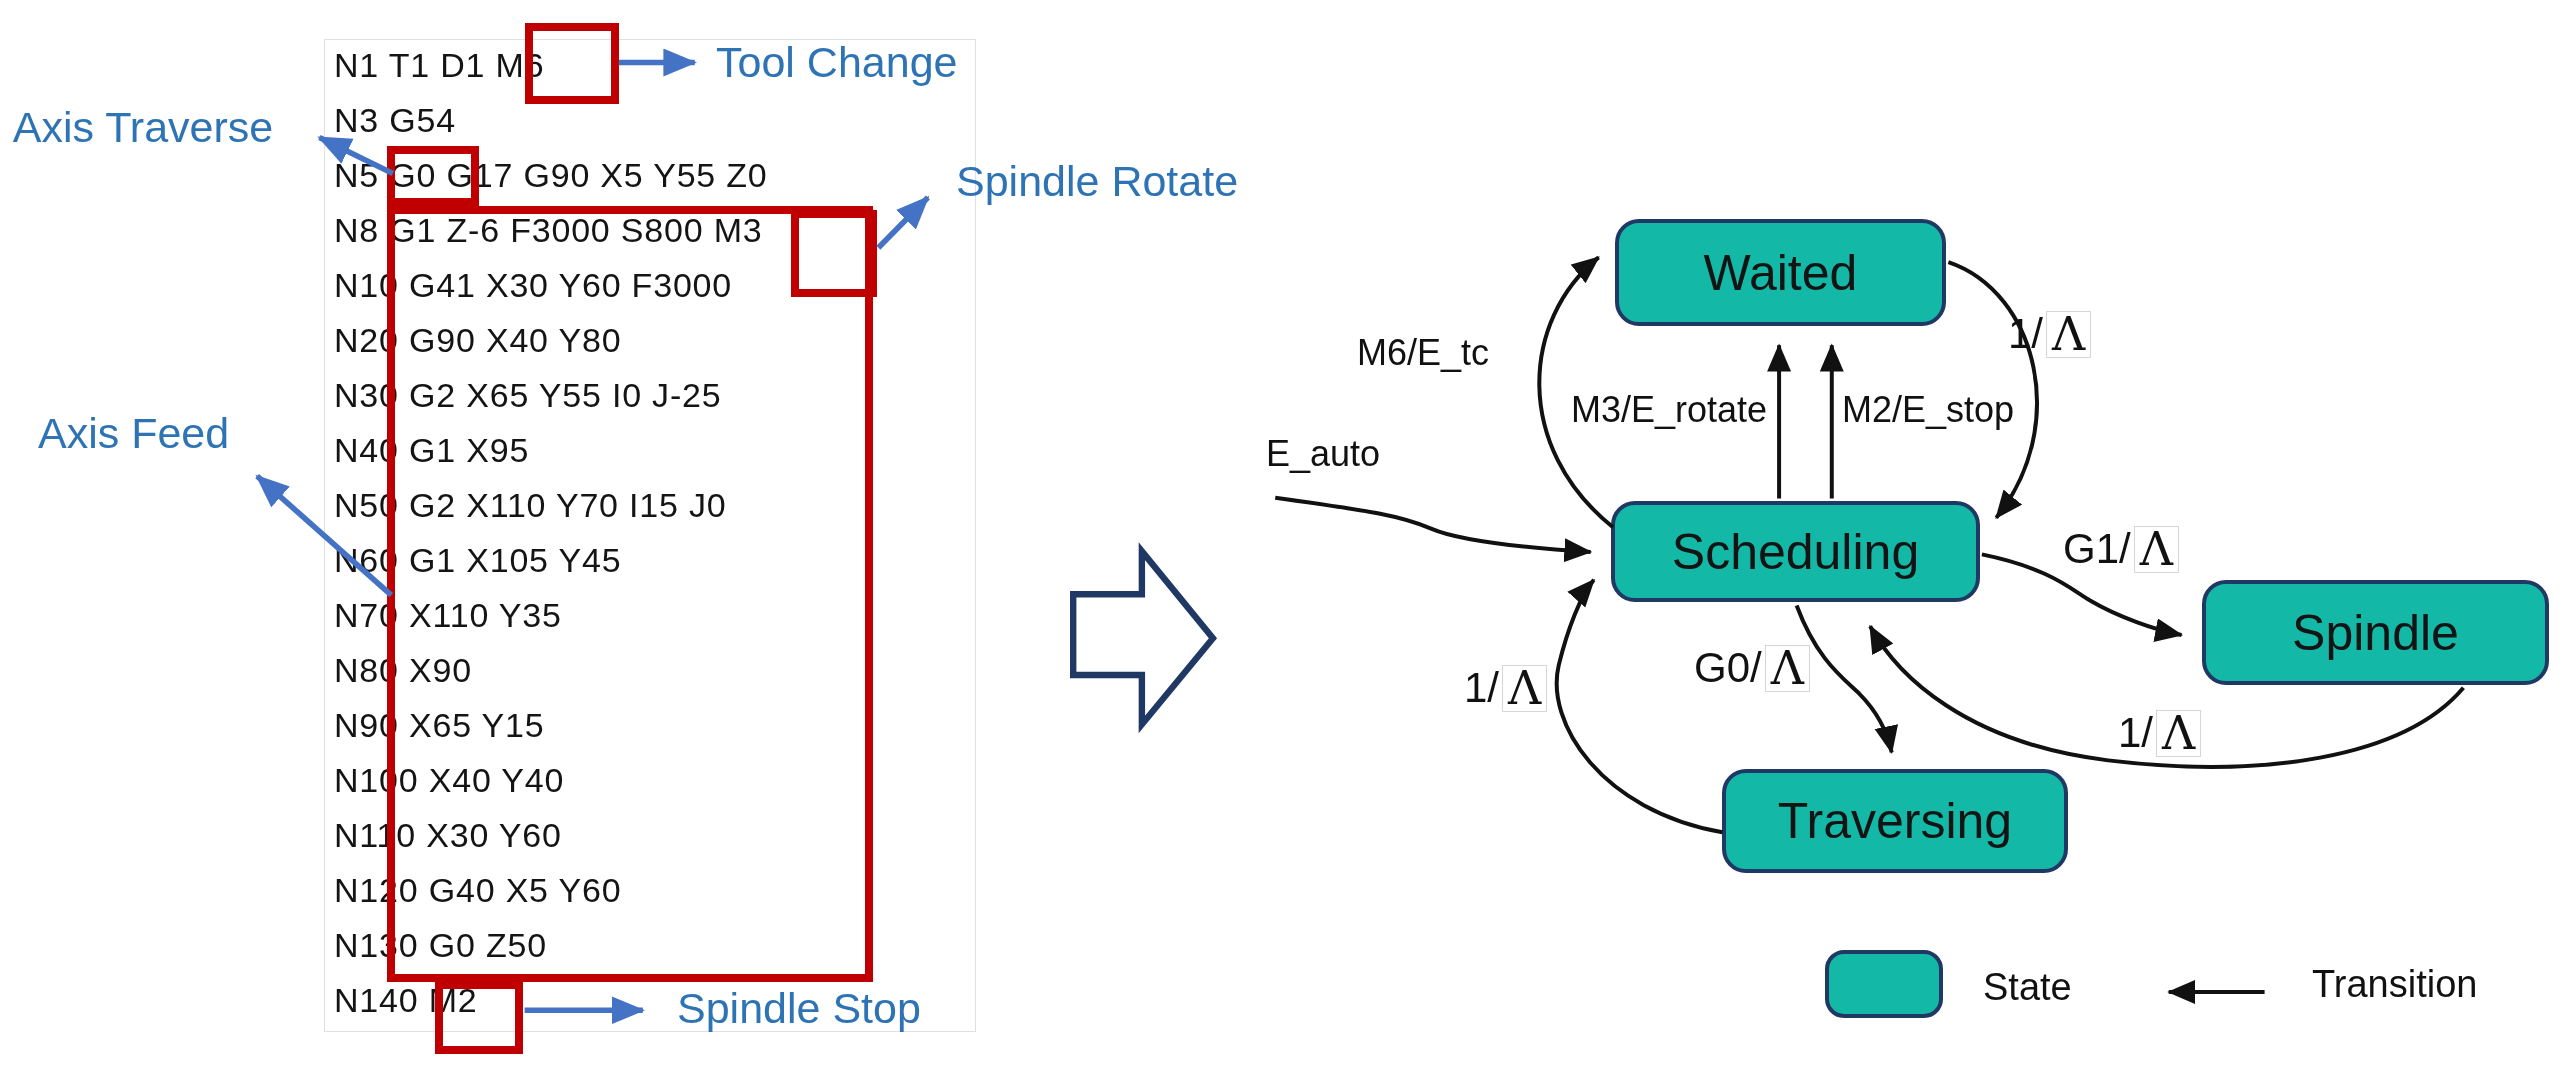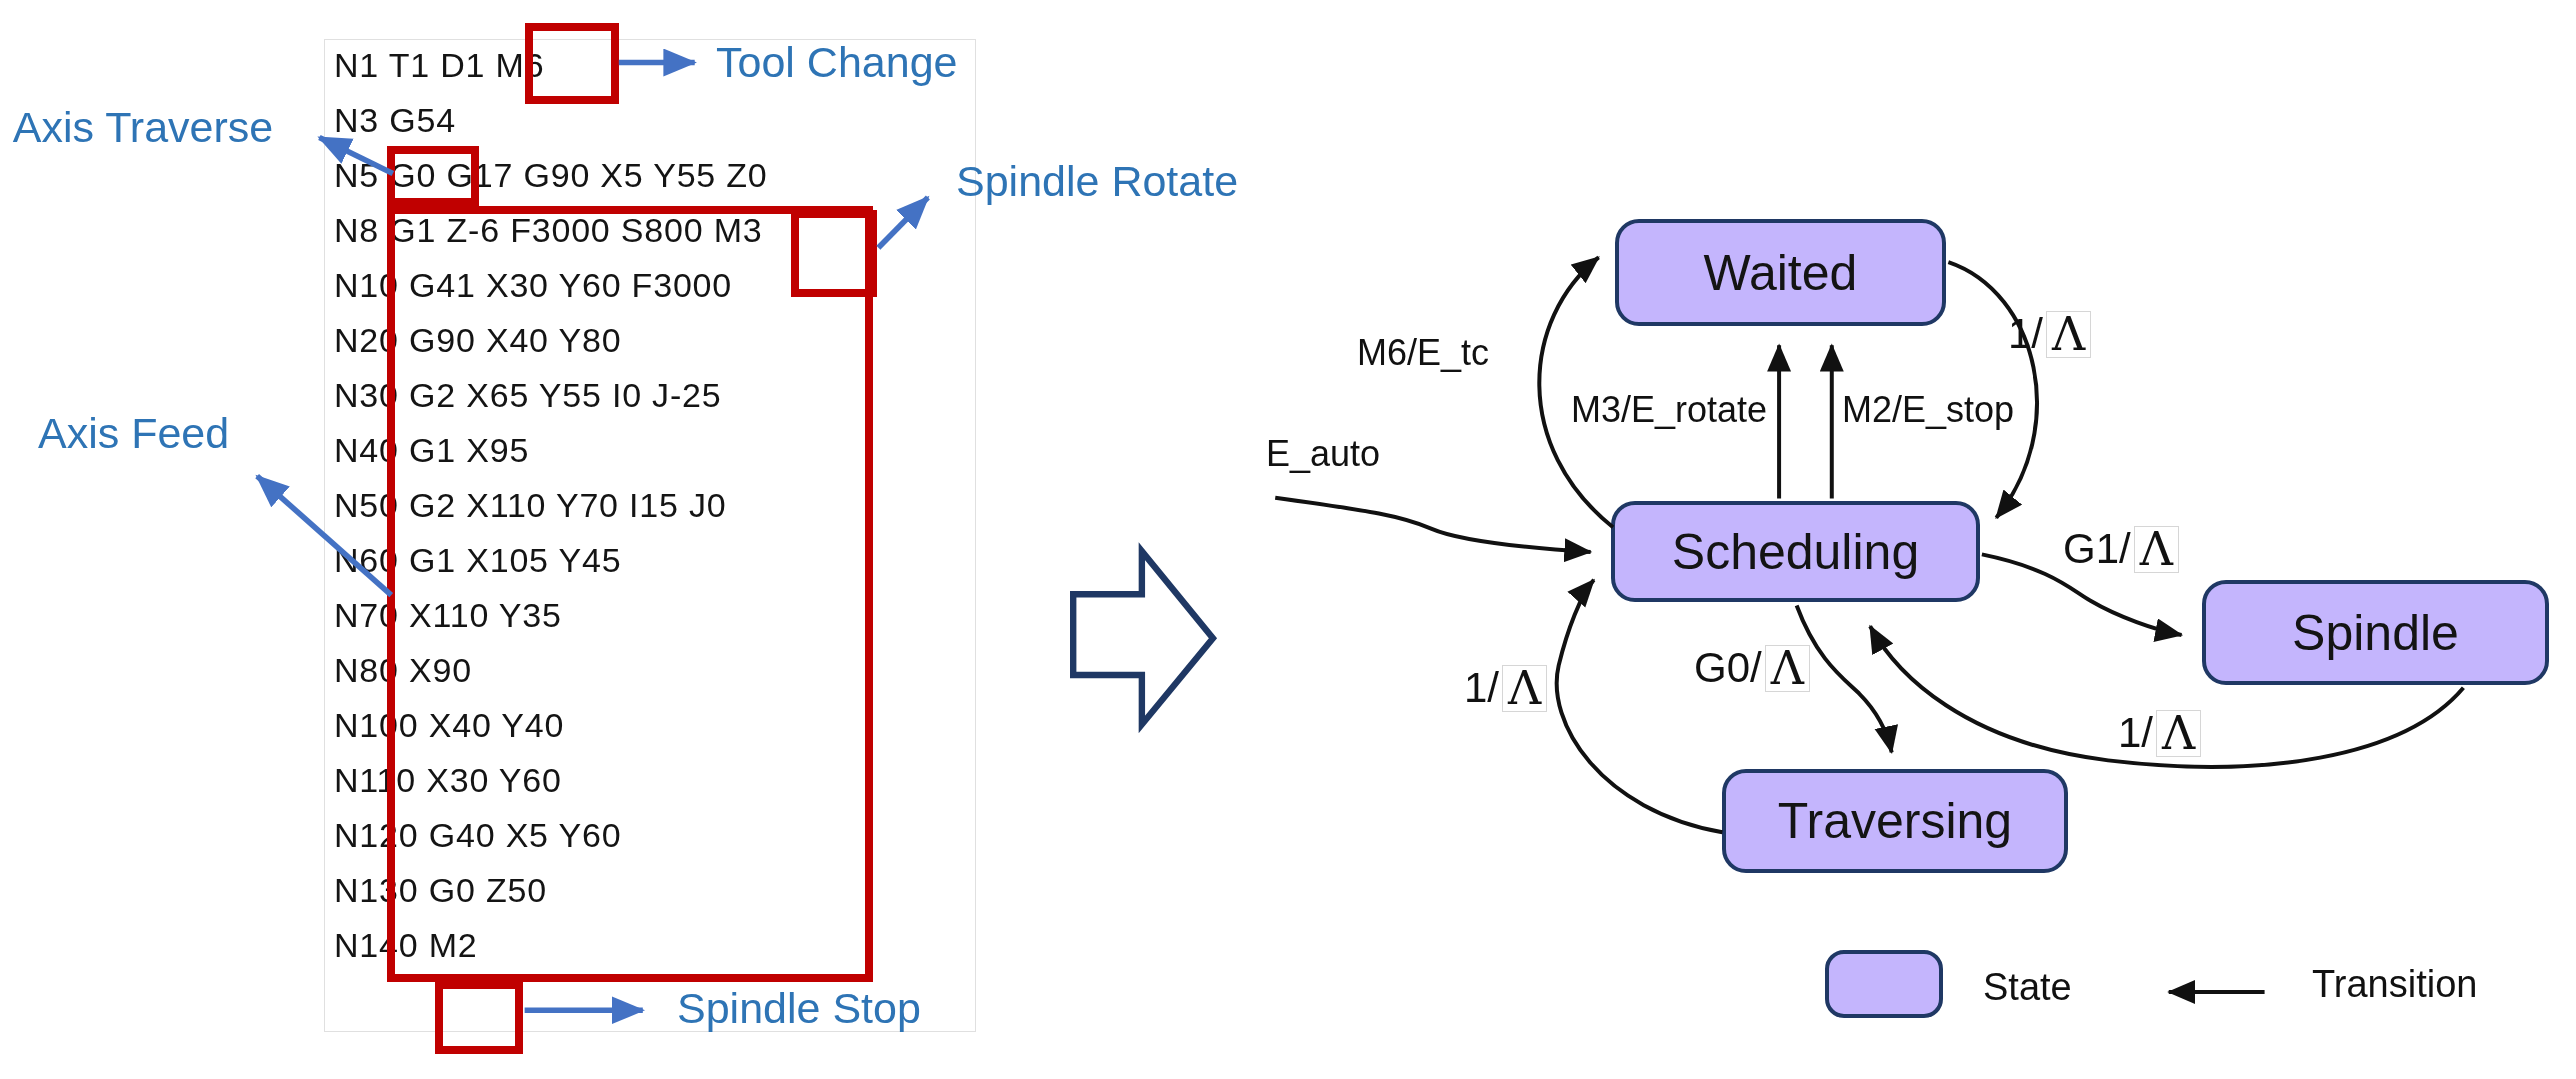--- a/index.html
+++ b/index.html
@@ -7,21 +7,21 @@
   .abs{position:absolute;}
   
   #gcode-panel{left:324px;top:39px;width:652px;height:993px;background:#ffffff;border:1.6px solid #e0e0e0;box-sizing:border-box;}
   #gcode-lines{left:334px;top:38px;width:623px;}
   .gl{height:55px;display:flex;align-items:center;font-size:34px;letter-spacing:0.8px;color:#141414;white-space:pre;}
   
   .redbox{position:absolute;border:8.8px solid #C00000;box-sizing:border-box;background:transparent;}
   
   .bluelab{position:absolute;color:#2E74B5;font-size:43px;white-space:nowrap;display:flex;align-items:center;height:51px;}
   
-  .state{position:absolute;border:4px solid #1F3864;border-radius:24px;background:#c4b5fd;box-sizing:border-box;
+  .state{position:absolute;border:4px solid #1F3864;border-radius:24px;background:#14b8a6;box-sizing:border-box;
          display:flex;align-items:center;justify-content:center;font-size:50px;color:#141414;}
   
   .tlab{position:absolute;color:#111;font-size:36px;white-space:nowrap;display:flex;align-items:center;height:48px;}
   .tlab .lam, .llab .lam{font-family:"DejaVu Serif",serif;font-size:46px;border:1.6px solid #d6d6d6;padding:0 4.8px;margin-left:3.2px;line-height:45px;display:inline-block;}
   .llab{position:absolute;color:#111;font-size:42px;white-space:nowrap;display:flex;align-items:center;height:48px;}
   .leglab{position:absolute;color:#111;font-size:38px;white-space:nowrap;display:flex;align-items:center;height:45px;}
   svg{position:absolute;left:0;top:0;}
 </style>
 </head>
 <body>
@@ -34,20 +34,21 @@
   <div class="gl">N5 G0 G17 G90 X5 Y55 Z0</div>
   <div class="gl">N8 G1 Z-6 F3000 S800 M3</div>
   <div class="gl">N10 G41 X30 Y60 F3000</div>
   <div class="gl">N20 G90 X40 Y80</div>
   <div class="gl">N30 G2 X65 Y55 I0 J-25</div>
   <div class="gl">N40 G1 X95</div>
   <div class="gl">N50 G2 X110 Y70 I15 J0</div>
   <div class="gl">N60 G1 X105 Y45</div>
   <div class="gl">N70 X110 Y35</div>
   <div class="gl">N80 X90</div>
+  <div class="gl">N90 X65 Y15</div>
   <div class="gl">N100 X40 Y40</div>
   <div class="gl">N110 X30 Y60</div>
   <div class="gl">N120 G40 X5 Y60</div>
   <div class="gl">N130 G0 Z50</div>
   <div class="gl">N140 M2</div>
 </div>
 
 <div class="redbox" style="left:387px;top:206px;width:486px;height:776px;"></div>
 <div class="redbox" style="left:525px;top:23px;width:94px;height:81px;"></div>
 <div class="redbox" style="left:387px;top:146px;width:92px;height:60px;"></div>

